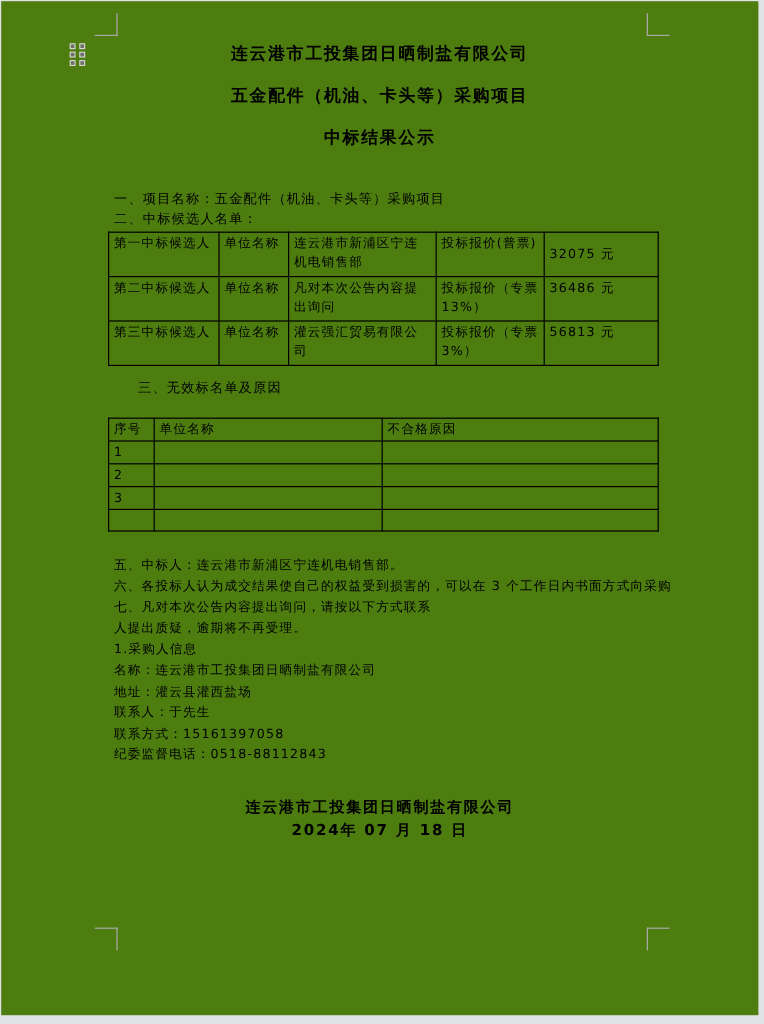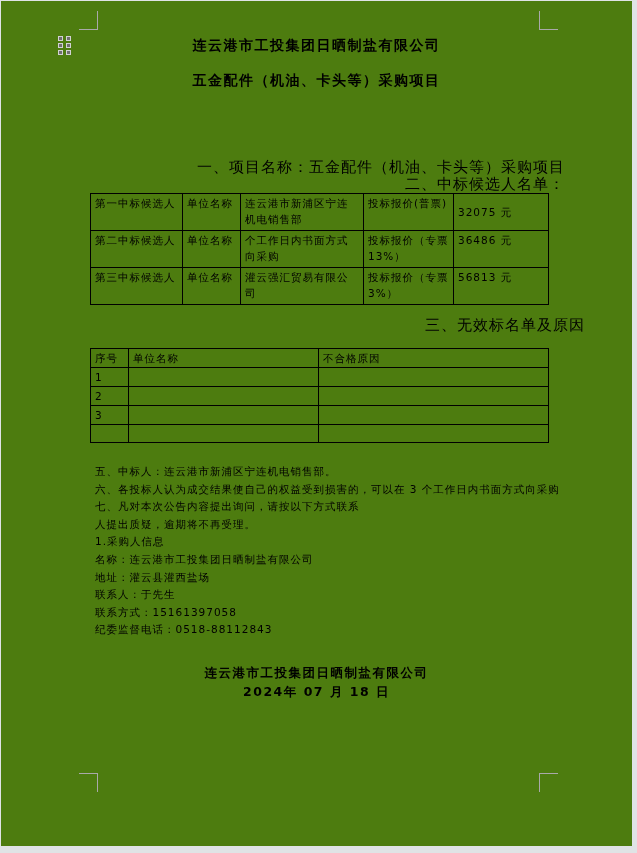--- a/index.html
+++ b/index.html
@@ -25,21 +25,21 @@
   .handle { position: absolute; left: 58px; top: 36px; width: 12px; height: 19px;
             display: grid; grid-template-columns: 3px 3px; grid-auto-rows: 3px;
             column-gap: 5px; row-gap: 4px; cursor: move; }
   .handle span { width: 3px; height: 3px; background: #6f6f6f; outline: 1px solid #d2d2d2; }
   
   .titles { position: absolute; left: 0; top: 27px; width: 631px;
             text-align: center; font-size: 14px; font-weight: bold;
             line-height: 35px; letter-spacing: 1.5px; color: #000; }
   
   .bodyline { position: absolute; left: 94px; width: 470px;
-              font-size: 15px; letter-spacing: 1px; color: #000; text-align: right; }
+              font-size: 11px; letter-spacing: 1px; color: #000; }
   .s1 { top: 157px; }
   .s2 { top: 174px; }
   .s3 { top: 315px; margin-left: 20px; }
   
   table { border-collapse: collapse; position: absolute; left: 89px;
           table-layout: fixed; font-size: 10.5px; color: #000; }
   td, th { border: 1px solid #000; padding: 1px 4px; vertical-align: top;
            text-align: left; font-weight: normal; letter-spacing: 1px;
            overflow: hidden; word-break: break-all; line-height: 16px; }
   .bid-table { top: 192px; width: 458px; }
@@ -79,38 +79,39 @@
       <span></span>
       <span></span>
       <span></span>
       <span></span>
       <span></span>
     </div>
 
     <div class="titles">
       <div>连云港市工投集团日晒制盐有限公司</div>
       <div>五金配件（机油、卡头等）采购项目</div>
+      <div>中标结果公示</div>
     </div>
 
     <div class="bodyline s1">一、项目名称：五金配件（机油、卡头等）采购项目</div>
     <div class="bodyline s2">二、中标候选人名单：</div>
 
     <table class="bid-table">
       <tbody>
         <tr>
           <td class="c1">第一中标候选人</td>
           <td class="c2">单位名称</td>
           <td class="c3">连云港市新浦区宁连机电销售部</td>
           <td class="c4">投标报价(普票)</td>
           <td class="c5 vmid">32075 元</td>
         </tr>
         <tr>
           <td class="c1">第二中标候选人</td>
           <td class="c2">单位名称</td>
-          <td class="c3">个工作日内书面方式向采购</td>
+          <td class="c3">凡对本次公告内容提出询问</td>
           <td class="c4">投标报价（专票13%）</td>
           <td class="c5">36486 元</td>
         </tr>
         <tr>
           <td class="c1">第三中标候选人</td>
           <td class="c2">单位名称</td>
           <td class="c3">灌云强汇贸易有限公司</td>
           <td class="c4">投标报价（专票3%）</td>
           <td class="c5">56813 元</td>
         </tr>

